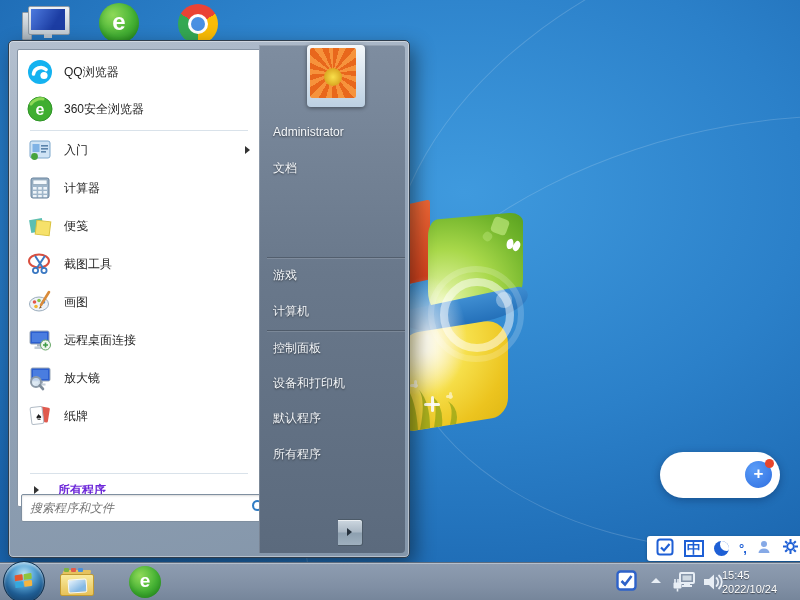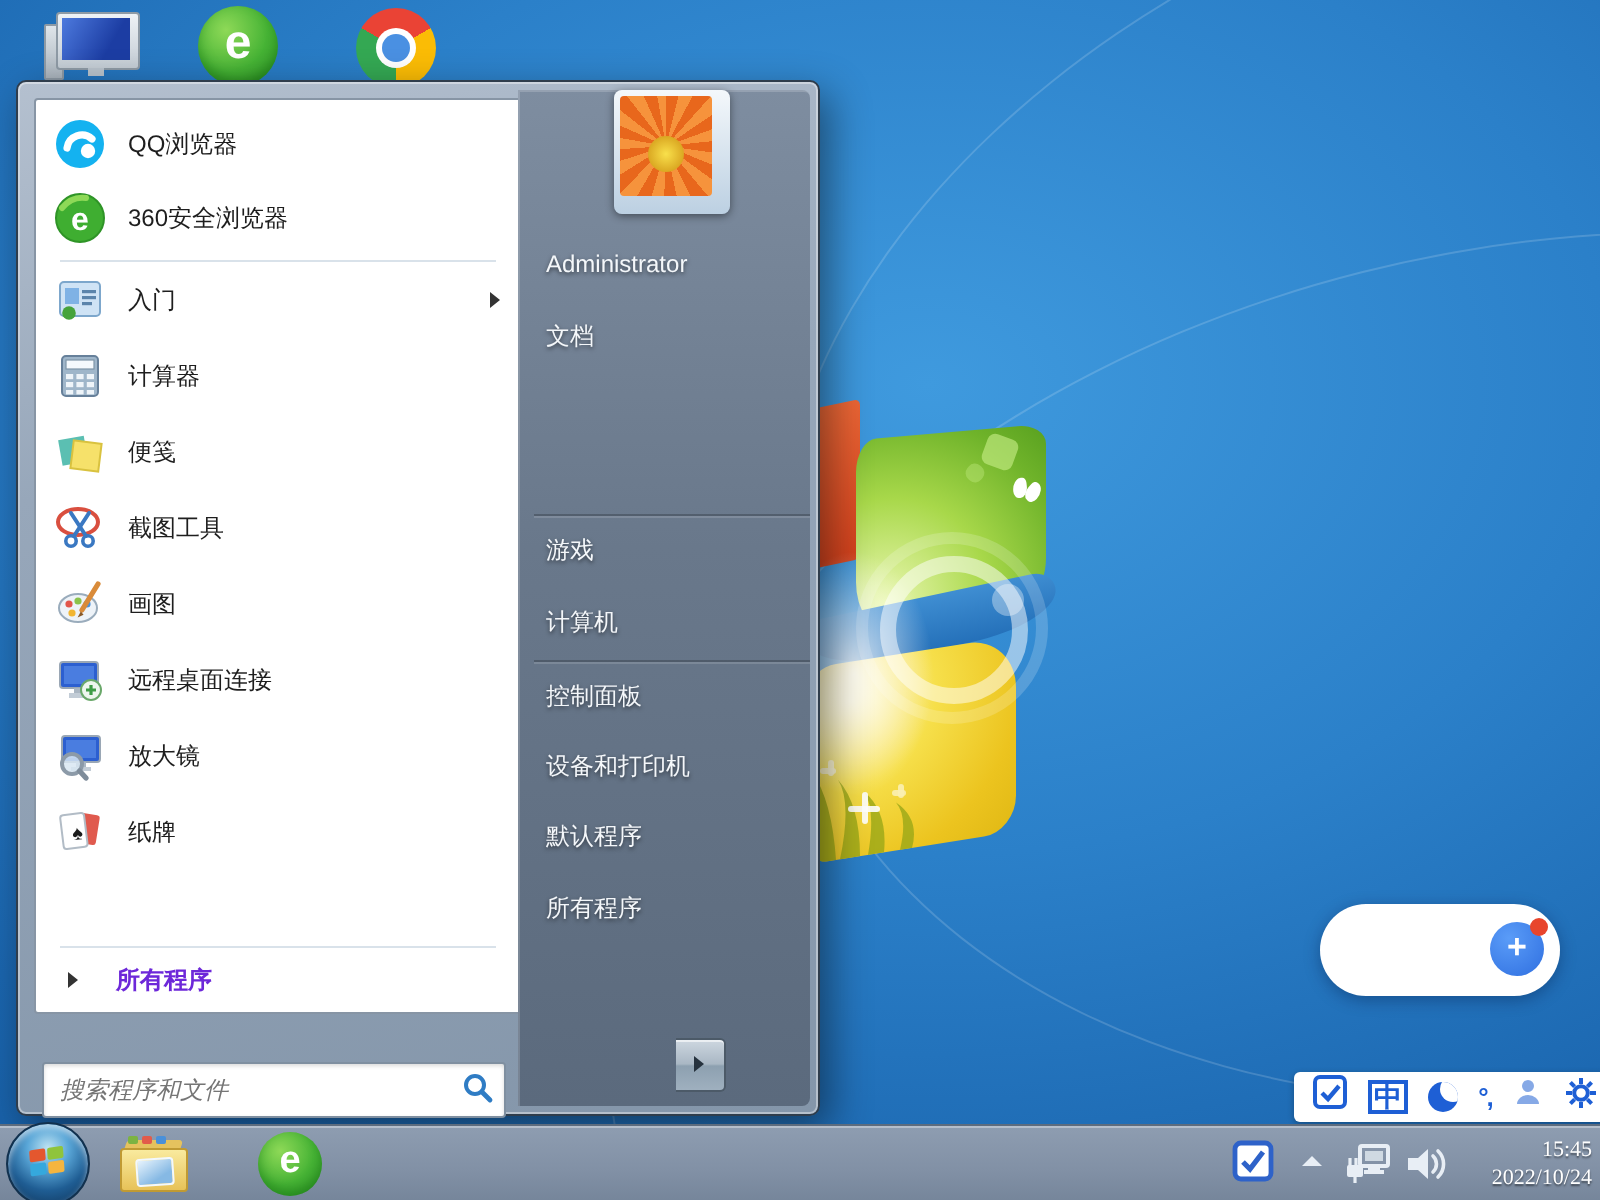--- a/index.html
+++ b/index.html
@@ -52,22 +52,22 @@
     border:1px solid #8795a5;border-radius:2px;}
   .l-item{position:absolute;left:0;width:100%;height:36px;}
   .l-item .ic{position:absolute;left:9px;top:5px;width:26px;height:26px;}
   .l-item .lbl{position:absolute;left:46px;top:0;line-height:36px;font-size:12px;color:#1e1e1e;}
   .sep-l{position:absolute;left:12px;right:12px;height:1px;background:#d9e2ea;}
   .tri-r{width:0;height:0;border-left:5px solid #333;border-top:4px solid transparent;border-bottom:4px solid transparent;}
   .l-item .sub{position:absolute;right:10px;top:14px;}
   #all-programs{position:absolute;left:0;top:426px;width:100%;height:28px;}
   #all-programs .tri-r{position:absolute;left:16px;top:10px;}
   #all-programs .lbl{position:absolute;left:40px;line-height:28px;font-size:12px;color:#6d28d9;font-weight:bold;}
-  #search-box{position:absolute;left:12px;top:490px;width:230px;height:26px;background:#fff;
-    border:1px solid #7f8fa0;border-radius:2px;box-shadow:inset 0 1px 2px rgba(0,0,0,.15);}
+  #search-box{position:absolute;left:12px;top:453px;width:230px;height:26px;background:#fff;
+    border:1px solid #7f8fa0;border-radius:2px;box-shadow:inset 0 1px 2px rgba(0,0,0,.15);padding-left:20px;}
   #search-box input{position:absolute;left:6px;top:2px;width:190px;height:20px;border:none;outline:none;
     font-style:italic;font-size:12px;color:#666;background:transparent;font-family:inherit;}
   #search-box .mag{position:absolute;right:5px;top:4px;}
   #right-shade{position:absolute;left:250px;top:4px;width:146px;height:508px;border-radius:0 4px 4px 0;
     background:linear-gradient(#7e8da0 0%,#69788b 45%,#5b6a7d 100%);box-shadow:inset 1px 1px 0 rgba(255,255,255,.18);}
   #avatar{position:absolute;left:298px;top:4px;width:52px;height:56px;border-radius:4px;
     background:linear-gradient(#f4f8fb,#bcd0e2);padding:3px;box-shadow:0 1px 4px rgba(0,0,0,.45);}
   #avatar .pic{width:46px;height:50px;border-radius:2px;position:relative;overflow:hidden;
     background:repeating-conic-gradient(#e8671c 0 14deg, #f6933c 14deg 28deg);}
   #avatar .pic i{position:absolute;left:14px;top:20px;width:18px;height:18px;border-radius:50%;
@@ -114,21 +114,21 @@
   #orb .f3{left:0;top:7px;background:#35a8dd;} #orb .f4{left:9px;top:7px;background:#f5b53f;}
   .tb-btn{position:absolute;top:3px;width:40px;height:32px;border-radius:3px;}
   #folder-ic{left:58px;}
   .fold-back{position:absolute;left:4px;top:4px;width:28px;height:10px;background:#e5c25e;transform:skewX(-18deg);border-radius:2px 2px 0 0;}
   .fold-tab{position:absolute;top:2px;width:5px;height:4px;border-radius:1px;}
   .fold-front{position:absolute;left:2px;top:8px;width:32px;height:20px;border-radius:2px;
     background:linear-gradient(#f9ea9e,#e7c258);border:1px solid #c09a33;}
   .fold-win{position:absolute;left:10px;top:13px;width:17px;height:12px;border-radius:2px;
     background:linear-gradient(150deg,#e8f4fd,#86b9e4 70%);border:1px solid #f2f8fd;transform:rotate(-4deg);}
   
-  .tray-txt{color:#fff;font-size:11px;text-align:right;text-shadow:0 1px 1px rgba(0,0,0,.5);line-height:14px;font-family:Liberation Serif, serif;}
+  .tray-txt{color:#fff;font-size:11px;text-align:left;text-shadow:0 1px 1px rgba(0,0,0,.5);line-height:14px;}
   #clock{position:absolute;left:722px;top:5px;width:74px;}
   .tri-up{width:0;height:0;border-bottom:5px solid #e8eef5;border-left:5px solid transparent;border-right:5px solid transparent;}
 </style>
 </head>
 <body>
 
 <div id="screen">
 
   <div class="arc abs" style="left:380px;top:-80px;width:900px;height:620px;transform:rotate(-14deg);"></div>
   <div class="arc abs" style="left:300px;top:120px;width:980px;height:720px;transform:rotate(-10deg);"></div>

